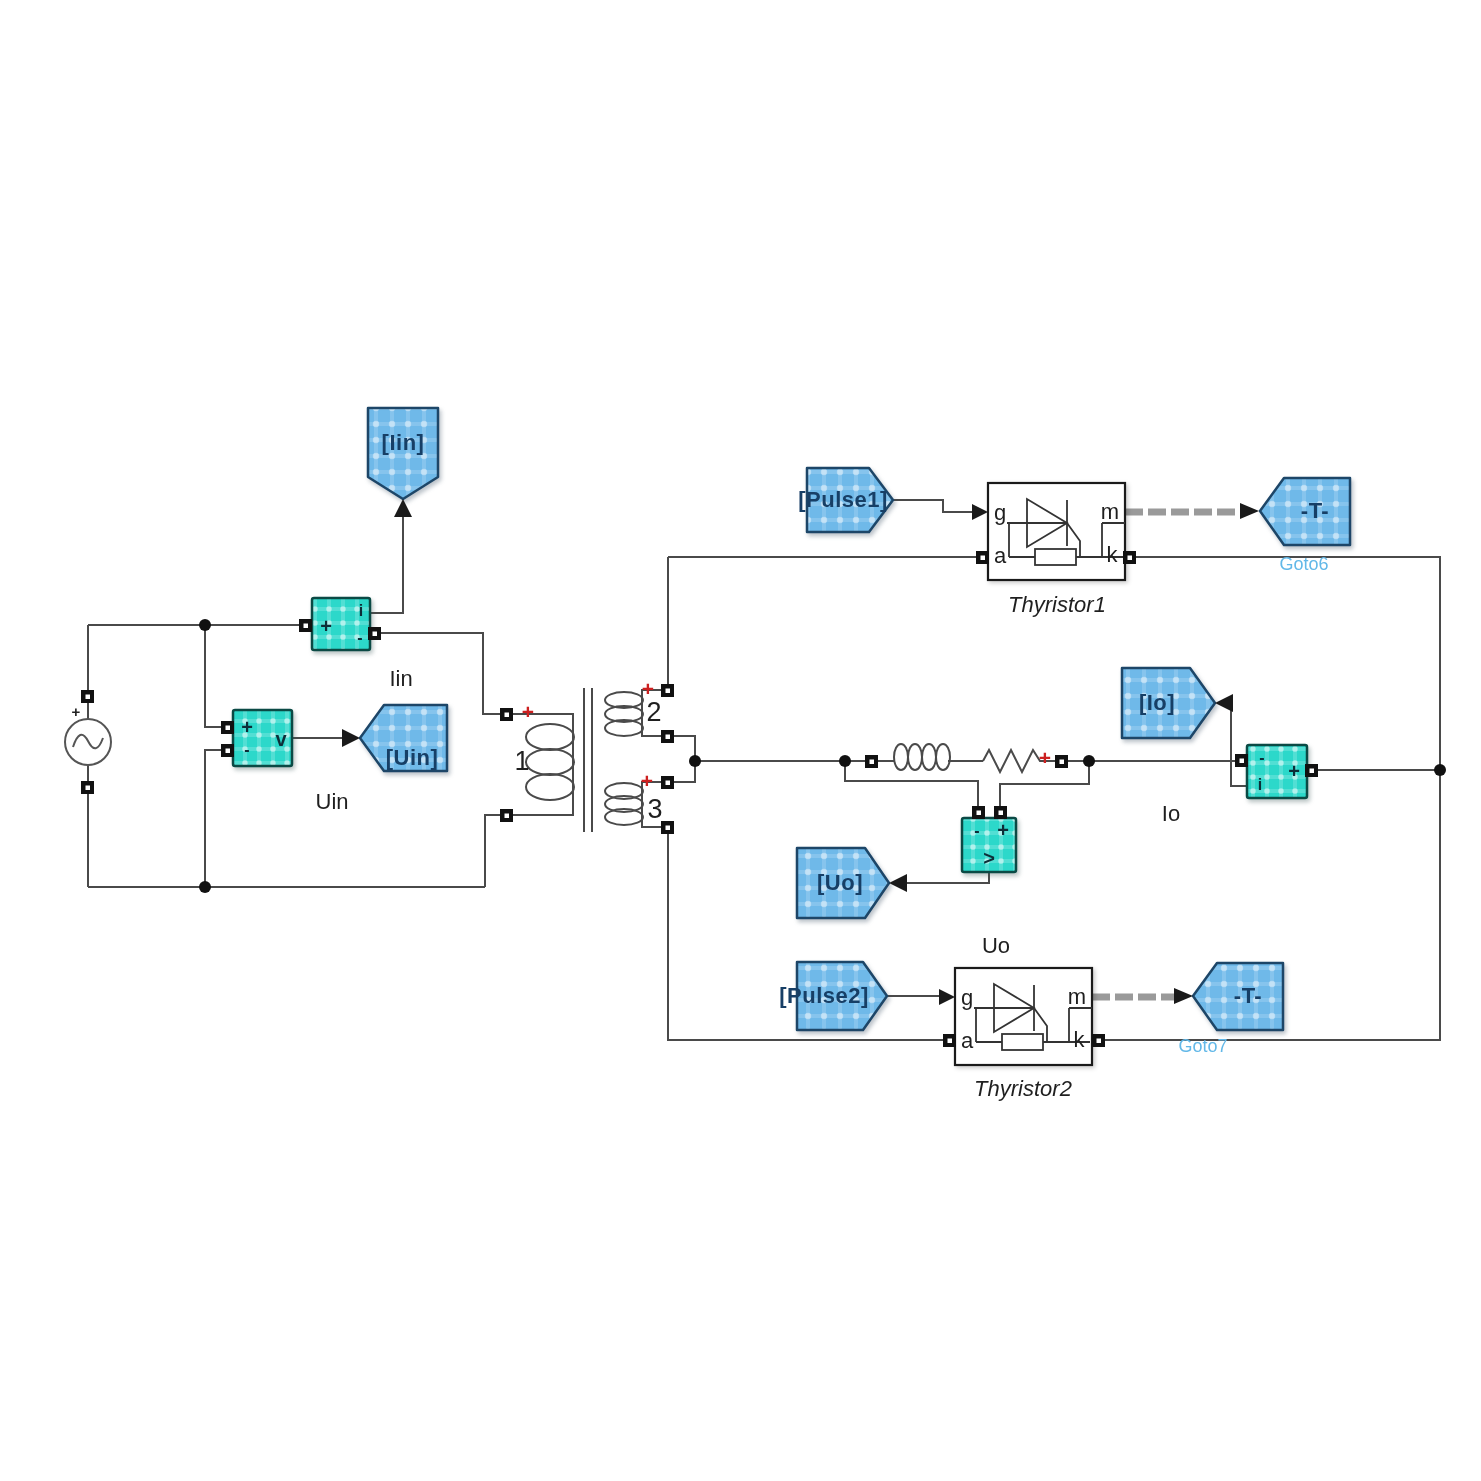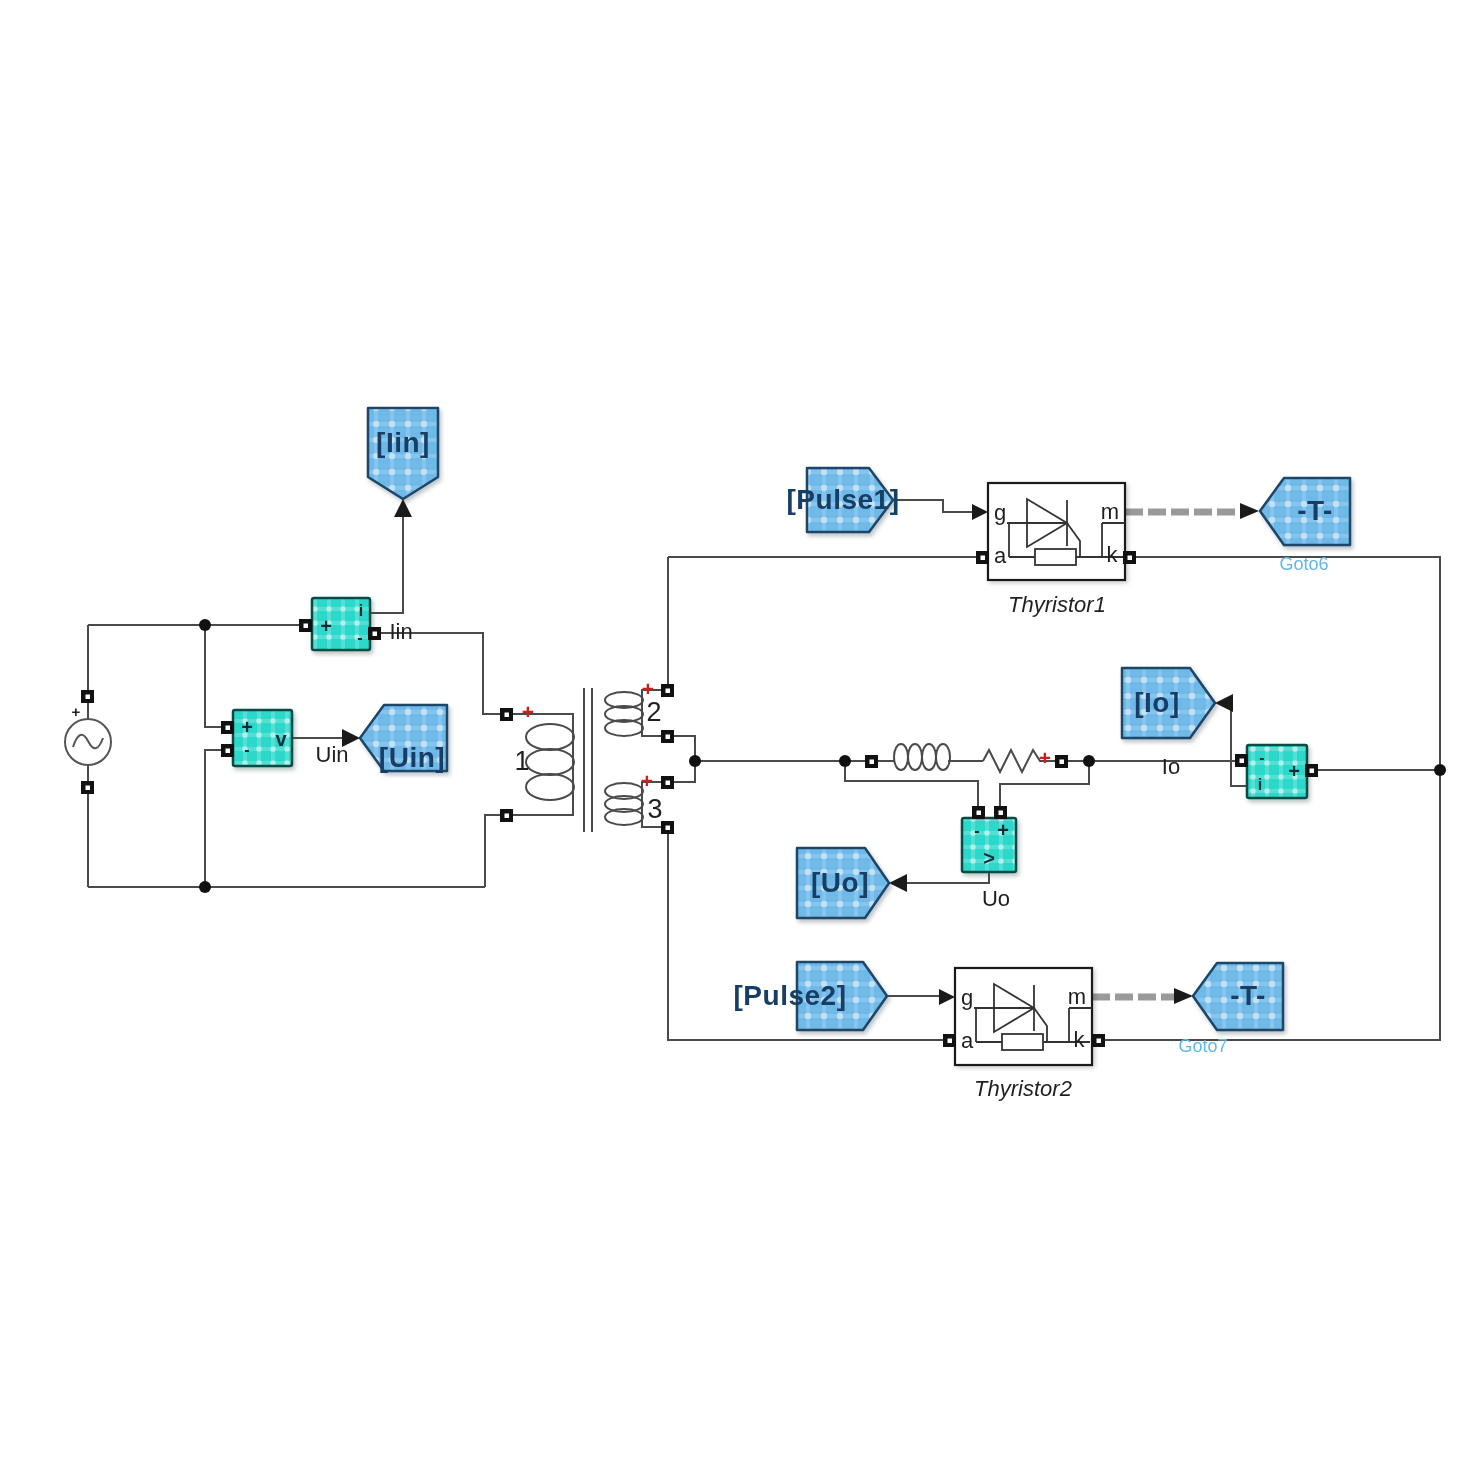--- a/index.html
+++ b/index.html
@@ -7,22 +7,22 @@
     --teal-fill:#2cd8ca; --teal-border:#0b4a45;
     --wire:#4a4a4a; --thick-line:#9a9a9a; --goto-label:#62b8e8;
     --red-plus:#cc2020; --text-dark:#1f1f1f; --block-border:#1a1a1a;
   }
   html,body{margin:0;padding:0;background:#ffffff;}
   #canvas{position:relative;width:1481px;height:1481px;background:#ffffff;
           font-family:"Liberation Sans",sans-serif;overflow:hidden;}
   #canvas svg{position:absolute;left:0;top:0;}
   .lbl{position:absolute;transform:translate(-50%,-50%);white-space:nowrap;
        font-family:"Liberation Sans",sans-serif;line-height:1;}
-  .tag-text{font-size:28px;font-weight:700;color:var(--tag-text);letter-spacing:.5px;}
-  .sig{font-size:22px;color:var(--text-dark);}
+  .tag-text{font-size:22px;font-weight:700;color:var(--tag-text);letter-spacing:.5px;}
+  .sig{font-size:22px;color:var(--text-dark);margin-top:47px;}
   .port-lbl{font-size:22px;color:var(--text-dark);}
   .num{font-size:27px;color:var(--text-dark);}
   .blk-lbl{font-size:22px;color:var(--text-dark);font-style:italic;}
   .goto-lbl{font-size:18px;color:var(--goto-label);}
   .red{font-size:21px;font-weight:700;color:var(--red-plus);}
   .msym{font-size:16px;font-weight:700;color:#0d2e38;}
   .msym-big{font-size:20px;font-weight:700;color:#0d2e38;}
   .src-plus{font-size:15px;font-weight:700;color:#222;}
 </style>
 </head>
@@ -250,21 +250,21 @@
     <polygon points="1259,511 1240,503 1240,519"></polygon>
     <polygon points="1193,996 1174,988 1174,1004"></polygon>
   </g>
 </svg>
 
 <span class="lbl src-plus" style="left:76px;top:711px">+</span>
 
 <span class="lbl tag-text" style="left:403px;top:443px">[Iin]</span>
 <span class="lbl tag-text" style="left:412px;top:758px">[Uin]</span>
 <span class="lbl tag-text" style="left:843px;top:500px">[Pulse1]</span>
-<span class="lbl tag-text" style="left:790px;top:996px">[Pulse2]</span>
+<span class="lbl tag-text" style="left:824px;top:996px">[Pulse2]</span>
 <span class="lbl tag-text" style="left:840px;top:883px">[Uo]</span>
 <span class="lbl tag-text" style="left:1157px;top:703px">[Io]</span>
 <span class="lbl tag-text" style="left:1315px;top:511px">-T-</span>
 <span class="lbl tag-text" style="left:1248px;top:996px">-T-</span>
 <span class="lbl goto-lbl" style="left:1304px;top:564px">Goto6</span>
 <span class="lbl goto-lbl" style="left:1203px;top:1046px">Goto7</span>
 
 <span class="lbl sig" style="left:401px;top:632px">Iin</span>
 <span class="lbl sig" style="left:332px;top:755px">Uin</span>
 <span class="lbl sig" style="left:996px;top:899px">Uo</span>

